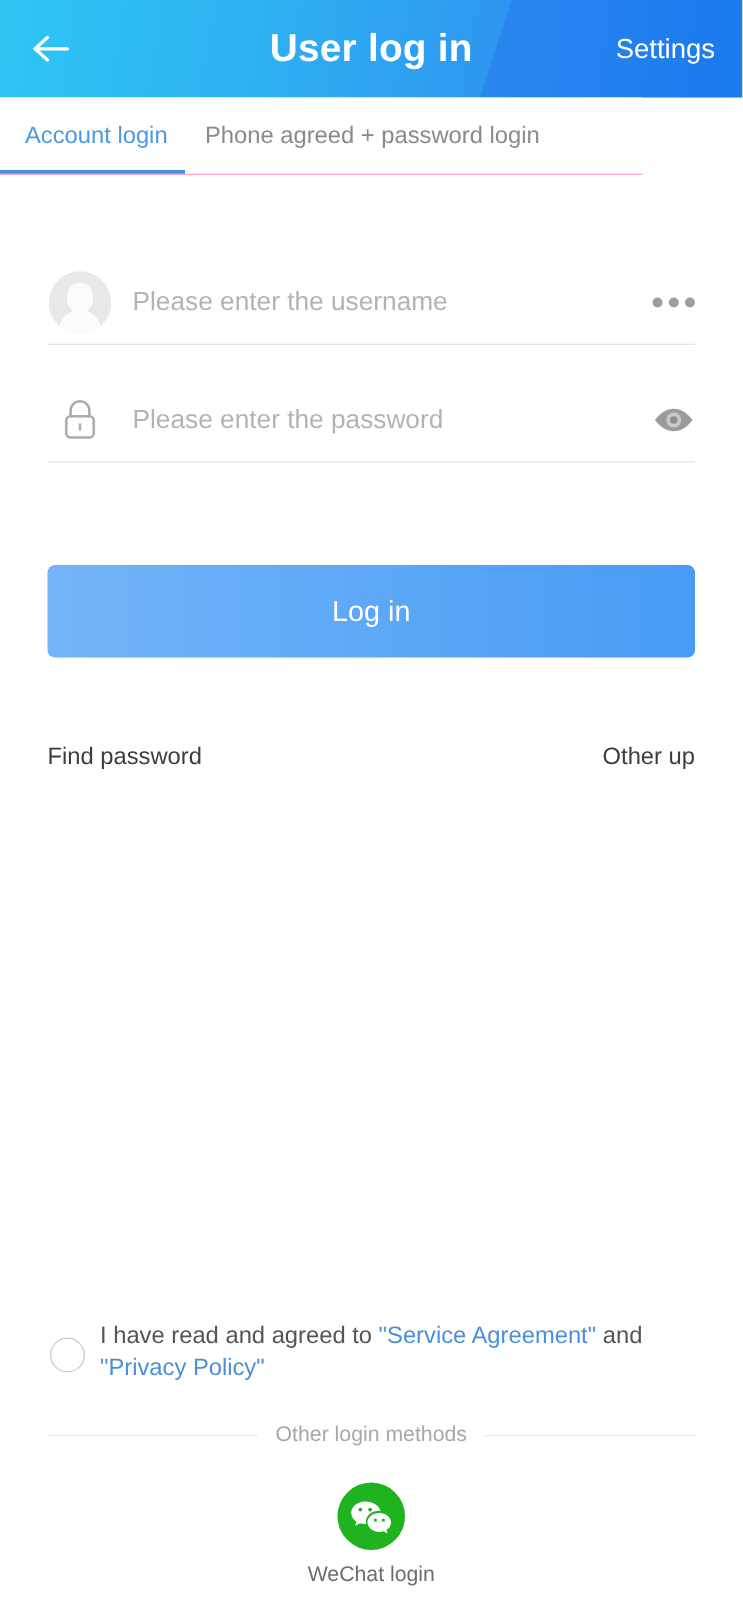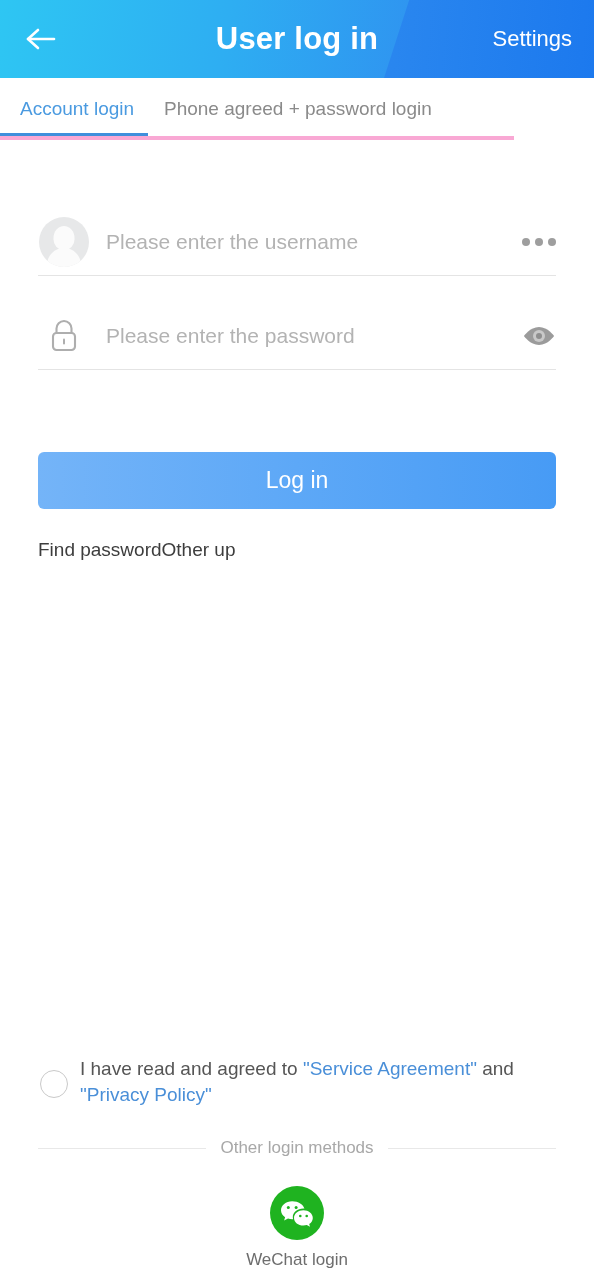--- a/index.html
+++ b/index.html
@@ -69,21 +69,21 @@
     font-size: 22px;
     z-index: 3;
   }
 
   
   .tabbar {
     position: relative;
     height: 62px;
     width: 514px;
     background: #ffffff;
-    border-bottom: 4px solid #f9a8d4;
+    border-bottom: 1px solid #f9a8d4;
     box-sizing: border-box;
   }
   .tab {
     position: absolute;
     top: 0;
     height: 61px;
     line-height: 61px;
     font-size: 19px;
     white-space: nowrap;
   }
@@ -190,39 +190,40 @@
     align-items: center;
     justify-content: flex-end;
   }
 
   
   .login-btn {
     position: absolute;
     left: 38px;
     top: 452px;
     width: 518px;
-    height: 57px;
+    height: 74px;
     border: none;
     border-radius: 6px;
     background: linear-gradient(90deg, #74b4f8 0%, #5da8f7 50%, #479bf5 100%);
     color: #ffffff;
     font-size: 23px;
     font-family: "Liberation Sans", sans-serif;
     cursor: pointer;
     padding: 0;
   }
 
   
   .helper-row {
     position: absolute;
     left: 38px;
-    top: 535px;
+    top: 591px;
     width: 518px;
     height: 30px;
     display: flex;
+    justify-content: space-between;
     align-items: center;
   }
   .helper-link {
     font-size: 19px;
     color: #3d3d3d;
   }
 
   
   .agreement {
     position: absolute;

